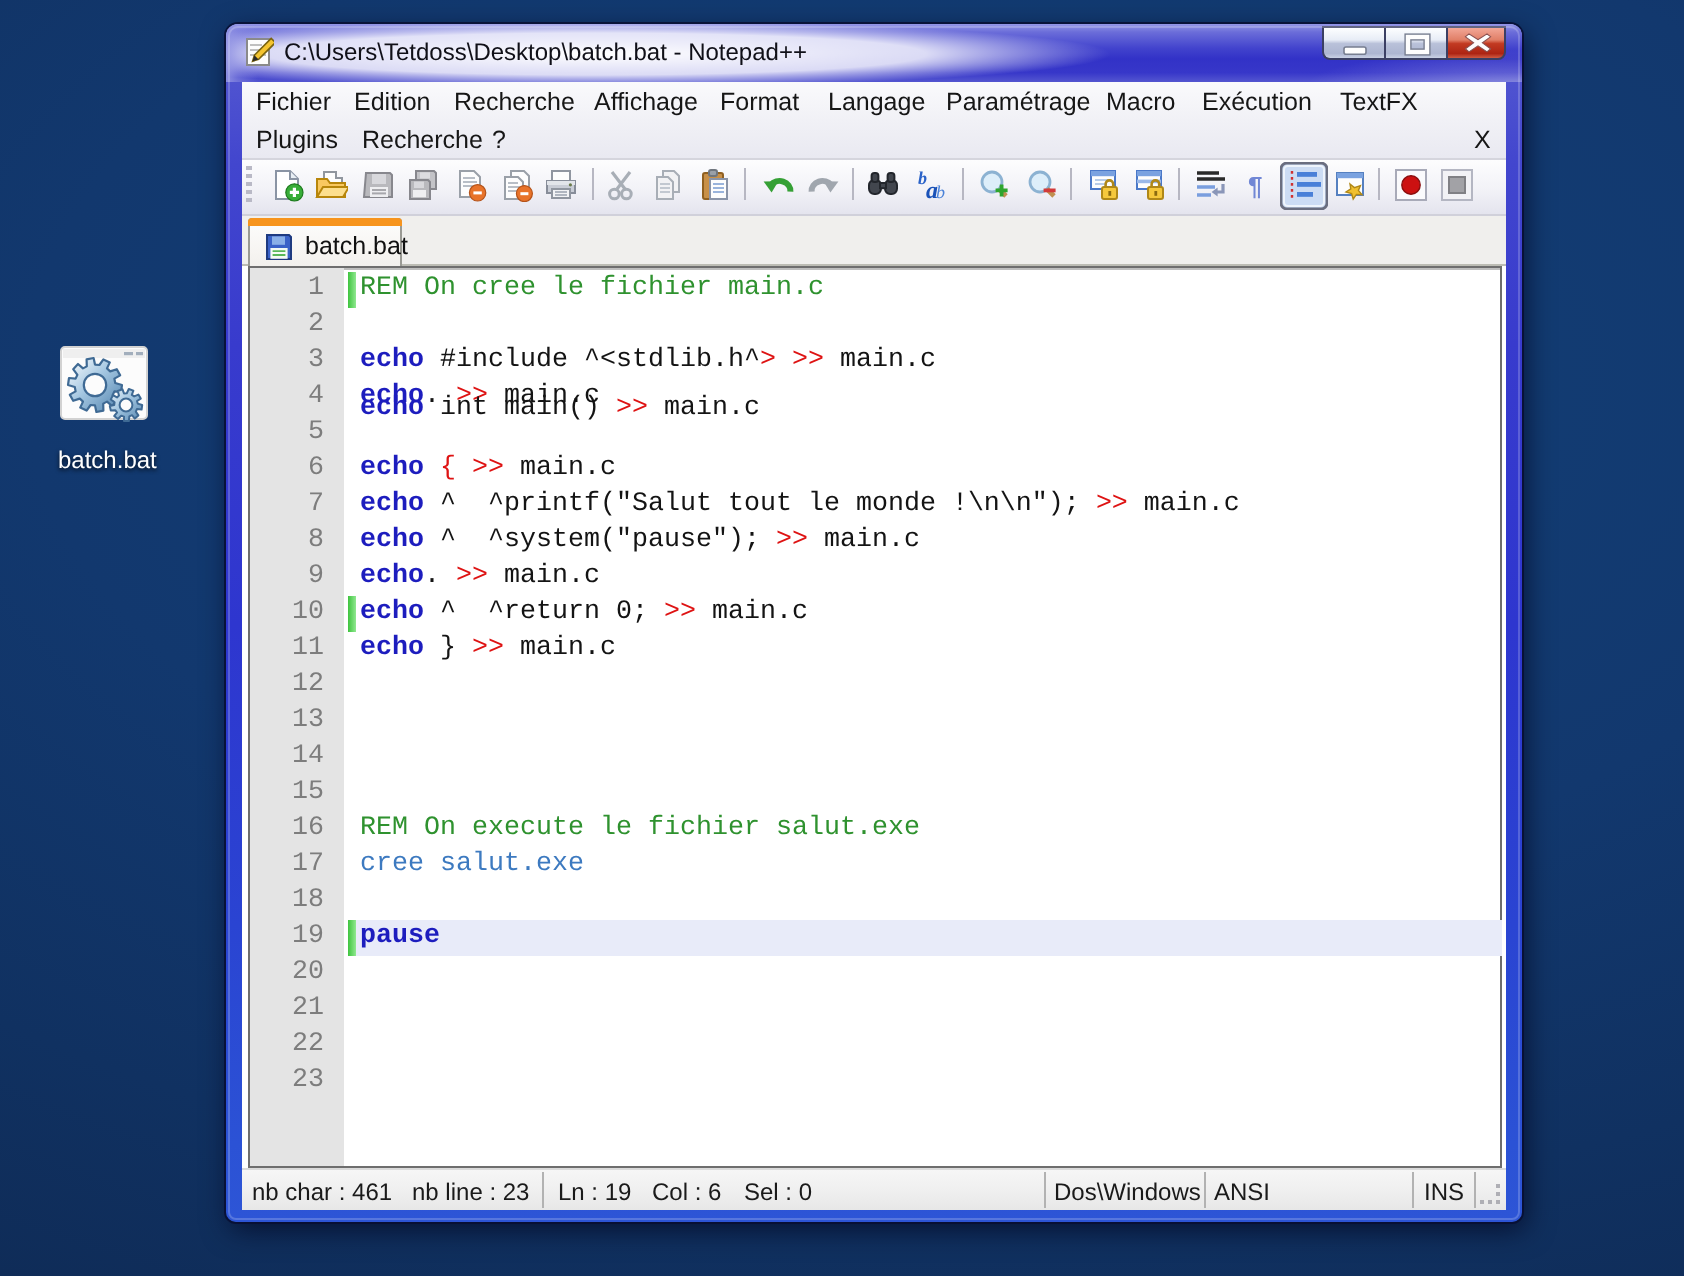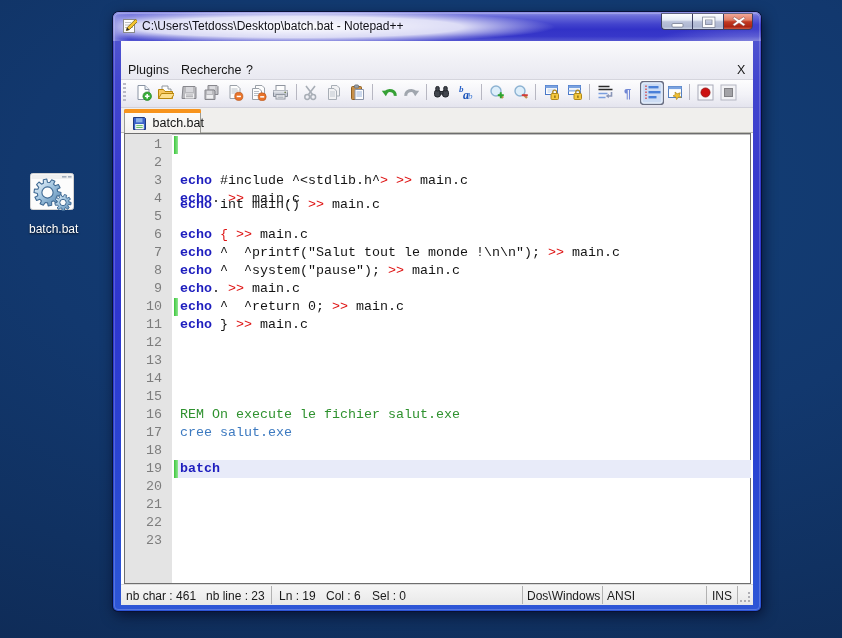--- a/index.html
+++ b/index.html
@@ -128,20 +128,32 @@
         </svg>
       </div>
     <div class="b cls">
         <svg width="30" height="17">
           <path d="M10.5 5 L15 8.6 L19.5 5 L21.3 6.8 L17.2 10.5 L21.3 14.2 L19.5 16 L15 12.4 L10.5 16 L8.7 14.2 L12.8 10.5 L8.7 6.8 Z" transform="translate(0,-1.2) scale(1,0.82)" fill="#fdfdfd" stroke="#8a5050" stroke-width="0.6"></path>
         </svg>
       </div>
   </div>
   <div id="client">
     <div id="menus">
+      <div class="mrow" style="top:0;">
+        <span style="left:7px">Fichier</span>
+          <span style="left:56px">Edition</span>
+          <span style="left:106px">Recherche</span>
+          <span style="left:176px">Affichage</span>
+          <span style="left:239px">Format</span>
+          <span style="left:293px">Langage</span>
+          <span style="left:352px">Paramétrage</span>
+          <span style="left:432px">Macro</span>
+          <span style="left:480px">Exécution</span>
+          <span style="left:549px">TextFX</span>
+      </div>
       <div class="mrow" style="top:19px;">
         <span style="left:7px">Plugins</span>
           <span style="left:60px">Recherche</span>
           <span style="left:125px">?</span>
           <span style="left:616px">X</span>
       </div>
     </div>
     <div id="tools">
       <div class="grip"></div>
       <svg class="ti" style="left:13.5px" viewBox="0 0 17 17">
@@ -330,32 +342,33 @@
       <div class="num" style="top:308px">18</div>
       <div class="num" style="top:326px">19</div>
       <div class="num" style="top:344px">20</div>
       <div class="num" style="top:362px">21</div>
       <div class="num" style="top:380px">22</div>
       <div class="num" style="top:398px">23</div>
       <div class="hl"></div>
       <div class="mark" style="top:2px"></div>
       <div class="mark" style="top:164px"></div>
       <div class="mark" style="top:326px"></div>
+      <div class="cl" style="top:2px"><span class="g">REM On cree le fichier main.c</span></div>
       <div class="cl" style="top:38px"><span class="k">echo</span> #include ^&lt;stdlib.h^<span class="r">&gt;</span> <span class="r">&gt;&gt;</span> main.c</div>
       <div class="cl" style="top:56px"><span class="k">echo</span>. <span class="r">&gt;&gt;</span> main.c</div>
       <div class="cl" style="top:62px"><span class="k">echo</span> int main() <span class="r">&gt;&gt;</span> main.c</div>
       <div class="cl" style="top:92px"><span class="k">echo</span> <span class="r">{</span> <span class="r">&gt;&gt;</span> main.c</div>
       <div class="cl" style="top:110px"><span class="k">echo</span> ^  ^printf("Salut tout le monde !\n\n"); <span class="r">&gt;&gt;</span> main.c</div>
       <div class="cl" style="top:128px"><span class="k">echo</span> ^  ^system("pause"); <span class="r">&gt;&gt;</span> main.c</div>
       <div class="cl" style="top:146px"><span class="k">echo</span>. <span class="r">&gt;&gt;</span> main.c</div>
       <div class="cl" style="top:164px"><span class="k">echo</span> ^  ^return 0; <span class="r">&gt;&gt;</span> main.c</div>
       <div class="cl" style="top:182px"><span class="k">echo</span> } <span class="r">&gt;&gt;</span> main.c</div>
       <div class="cl" style="top:272px"><span class="g">REM On execute le fichier salut.exe</span></div>
       <div class="cl" style="top:290px"><span class="bb">cree salut.exe</span></div>
-      <div class="cl" style="top:326px"><span class="k">batch</span></div>
+      <div class="cl" style="top:326px"><span class="k">pause</span></div>
     </div>
       </div>
     <div id="status">
       <span style="left:5px">nb char : 461</span>
         <span style="left:85px">nb line : 23</span>
       <div class="ssep" style="left:150px"></div>
       <span style="left:158px">Ln : 19</span>
         <span style="left:205px">Col : 6</span>
         <span style="left:251px">Sel : 0</span>
       <div class="ssep" style="left:401px"></div>

